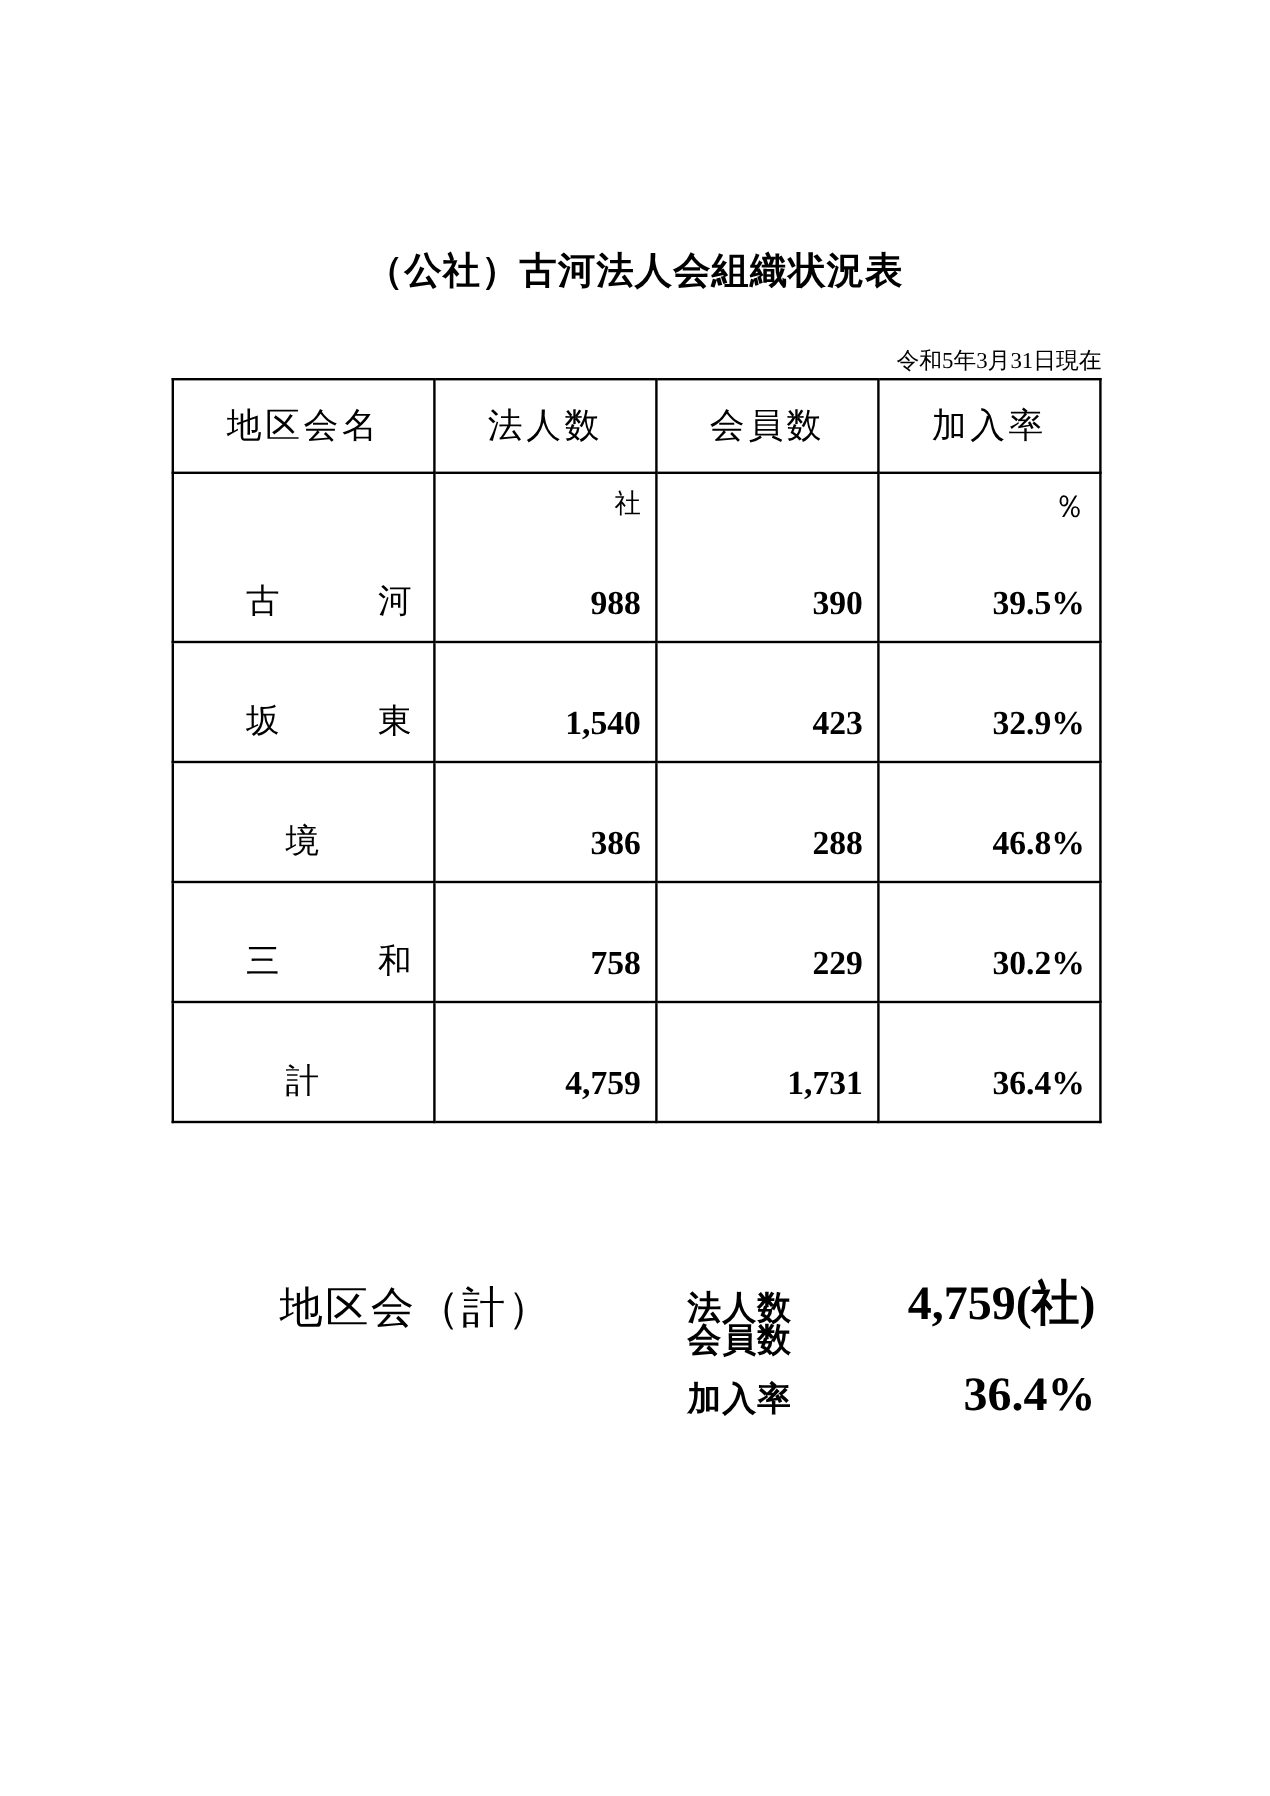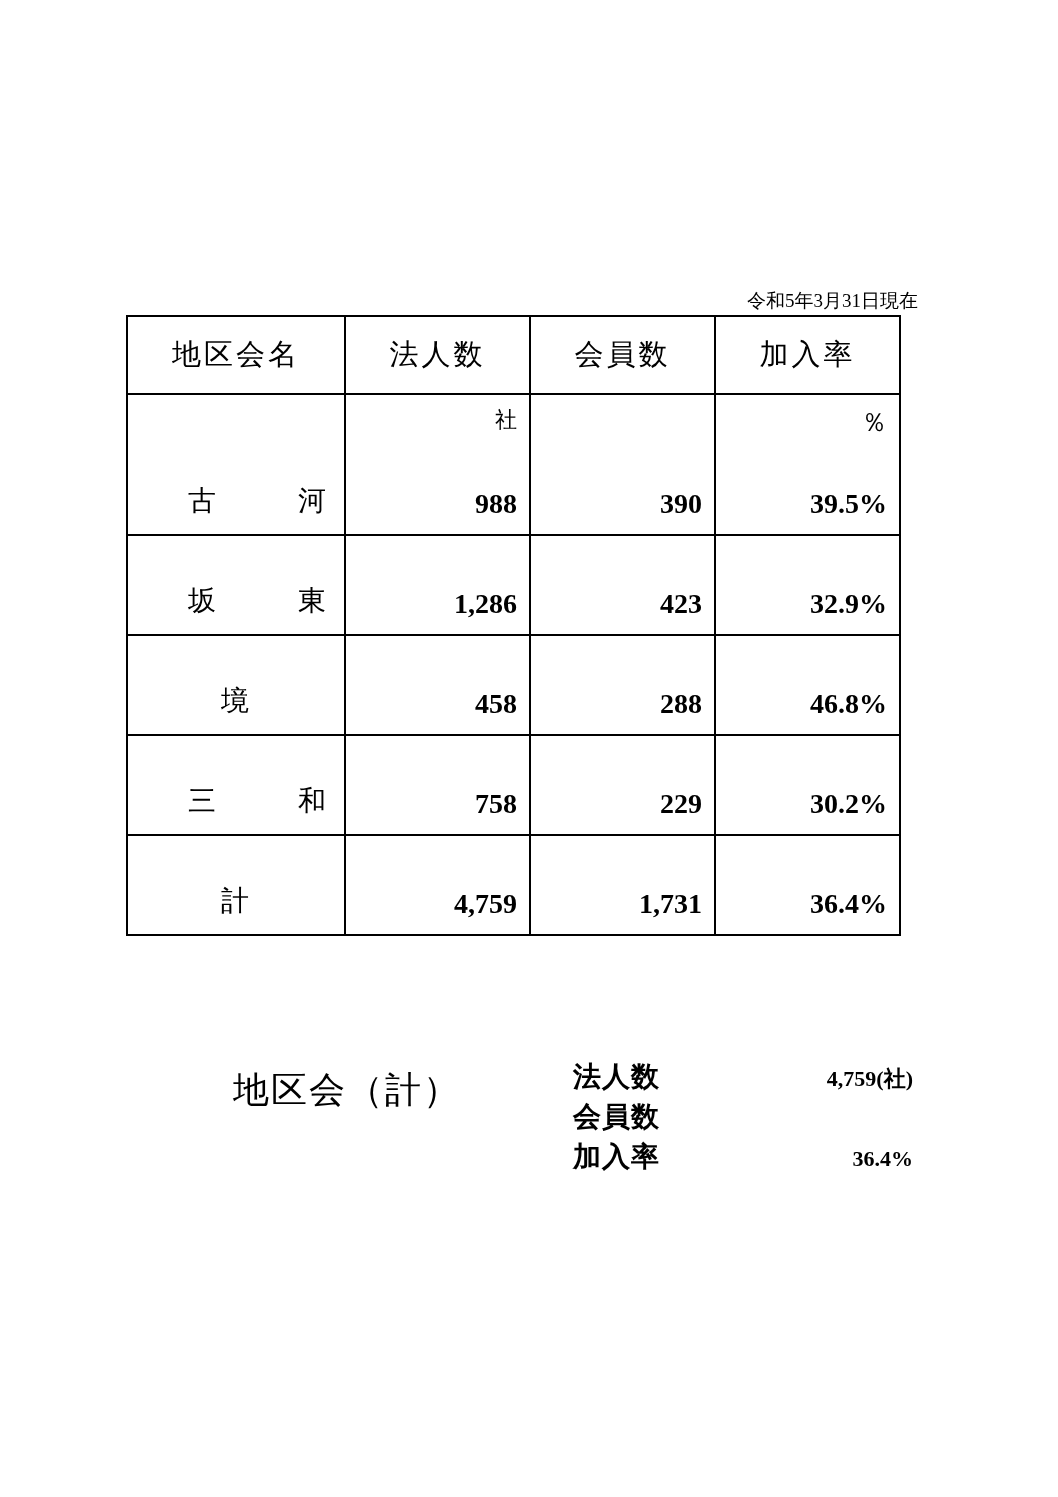--- a/index.html
+++ b/index.html
@@ -33,21 +33,21 @@
   }
   .as-of {
     position: absolute;
     right: 140px;
     top: 288px;
     font-size: 19px;
     font-family: "Liberation Serif", serif;
   }
   table.main {
     position: absolute;
-    left: 126px;
+    left: 143px;
     top: 315px;
     border-collapse: collapse;
     width: 773px;
     table-layout: fixed;
   }
   table.main col.c0 { width: 218px; }
   table.main col.c1 { width: 185px; }
   table.main col.c2 { width: 185px; }
   table.main col.c3 { width: 185px; }
 
@@ -131,29 +131,30 @@
   }
   .sum-key {
     width: 130px;
     font-size: 28px;
     font-weight: bold;
     letter-spacing: 1px;
   }
   .sum-val {
     width: 210px;
     text-align: right;
-    font-size: 22px;
+    font-size: 40px;
     font-weight: bold;
   }
 </style>
 </head>
 <body>
 
 <div class="page">
 
+  <div class="doc-title">（公社）古河法人会組織状況表</div>
 
   <div class="as-of">令和5年3月31日現在</div>
 
   <table class="main">
     <colgroup>
       <col class="c0">
         <col class="c1">
         <col class="c2">
         <col class="c3">
     </colgroup>
@@ -179,29 +180,29 @@
         </td>
         <td class="num-cell unit-row-cell">
           <span class="unit-mark pct">％</span>
           <span>39.5%</span>
         </td>
       </tr>
       <tr>
         <td class="name-cell">
           <span class="name-inner">坂　東</span>
         </td>
-        <td class="num-cell">1,286</td>
+        <td class="num-cell">1,540</td>
         <td class="num-cell">423</td>
         <td class="num-cell">32.9%</td>
       </tr>
       <tr>
         <td class="name-cell">
           <span>境</span>
         </td>
-        <td class="num-cell">458</td>
+        <td class="num-cell">386</td>
         <td class="num-cell">288</td>
         <td class="num-cell">46.8%</td>
       </tr>
       <tr>
         <td class="name-cell">
           <span class="name-inner">三　和</span>
         </td>
         <td class="num-cell">758</td>
         <td class="num-cell">229</td>
         <td class="num-cell">30.2%</td>

